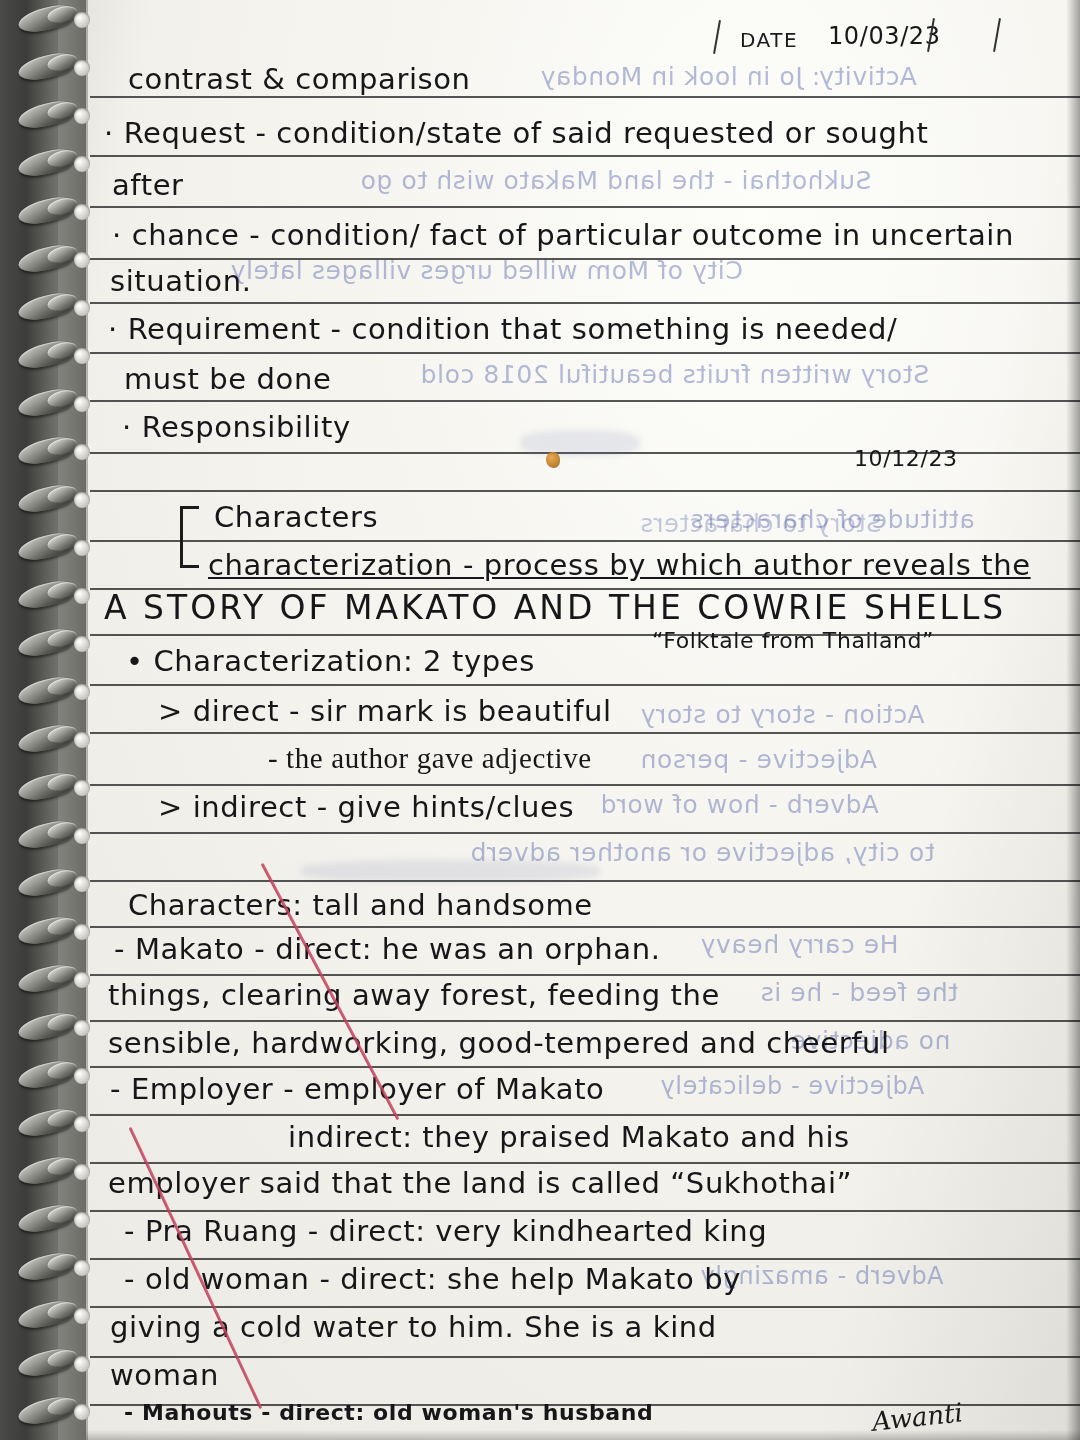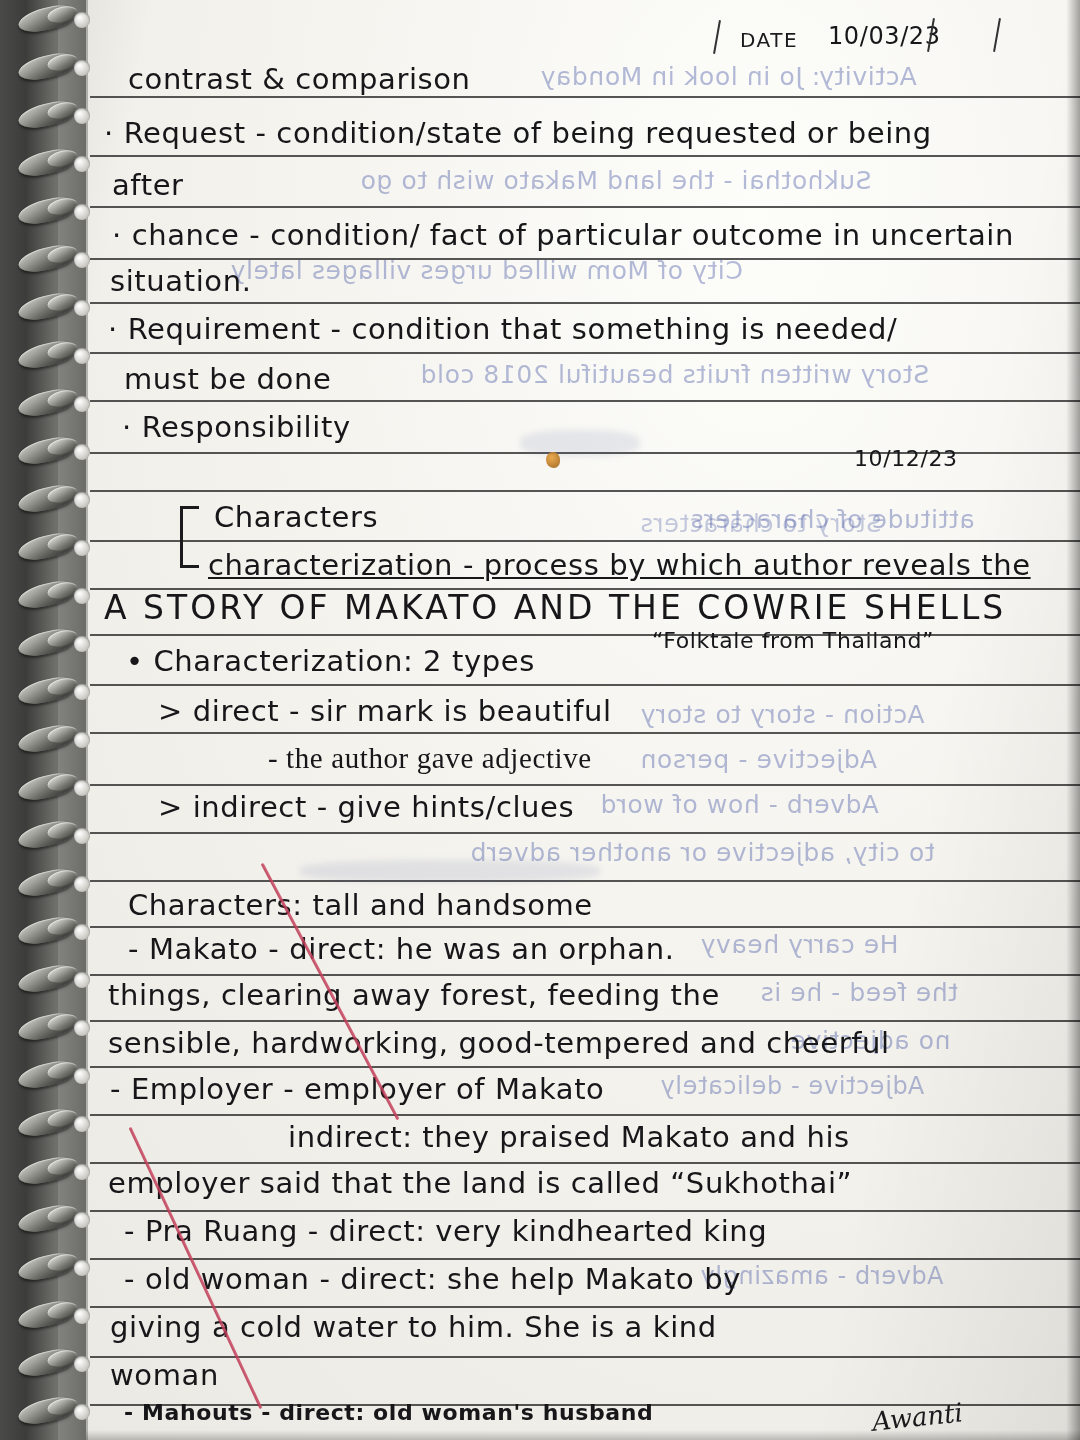--- a/index.html
+++ b/index.html
@@ -244,21 +244,21 @@
 
   <div class="ink">
 
     <div class="date-label" style="left:740px; top:28px;">DATE</div>
     <div class="hw front" style="left:828px; top:22px; font-size:24px;">10/03/23</div>
     <div class="date-tick" style="left:716px; top:20px; transform: rotate(10deg);"></div>
     <div class="date-tick" style="left:930px; top:18px; transform: rotate(10deg);"></div>
     <div class="date-tick" style="left:996px; top:18px; transform: rotate(10deg);"></div>
 
     <div class="hw front" style="left:128px; top:62px; font-size:29px;">contrast &amp; comparison</div>
-    <div class="hw front" style="left:104px; top:116px; font-size:29px;">· Request - condition/state of being requested or being</div>
+    <div class="hw front" style="left:104px; top:116px; font-size:29px;">· Request - condition/state of said requested or sought</div>
     <div class="hw front" style="left:112px; top:168px; font-size:29px;">after</div>
     <div class="hw front" style="left:112px; top:218px; font-size:29px;">· chance - condition/ fact of particular outcome in uncertain</div>
     <div class="hw front" style="left:110px; top:264px; font-size:29px;">situation.</div>
     <div class="hw front" style="left:108px; top:312px; font-size:29px;">· Requirement - condition that something is needed/</div>
     <div class="hw front" style="left:124px; top:362px; font-size:29px;">must be done</div>
     <div class="hw front" style="left:122px; top:410px; font-size:29px;">· Responsibility</div>
 
     <div class="blob" style="left:546px; top:452px;"></div>
 
     <div class="hw front" style="left:854px; top:446px; font-size:22px;">10/12/23</div>
@@ -270,21 +270,21 @@
     <div class="hw front cap" style="left:104px; top:588px; font-size:33px;">A STORY OF MAKATO AND THE COWRIE SHELLS</div>
 
     <div class="hw front" style="left:126px; top:644px; font-size:29px;">• Characterization: 2 types</div>
     <div class="hw front" style="left:652px; top:628px; font-size:22px;">“Folktale from Thailand”</div>
 
     <div class="hw front" style="left:158px; top:694px; font-size:29px;">&gt; direct - sir mark is beautiful</div>
     <div class="hw front" style="left:268px; top:742px; font-size:29px;font-family:Liberation Serif, serif;">- the author gave adjective</div>
     <div class="hw front" style="left:158px; top:790px; font-size:29px;">&gt; indirect - give hints/clues</div>
 
     <div class="hw front" style="left:128px; top:888px; font-size:29px;">Characters: tall and handsome</div>
-    <div class="hw front" style="left:114px; top:932px; font-size:29px;margin-left:14px;">- Makato - direct: he was an orphan.</div>
+    <div class="hw front" style="left:114px; top:932px; font-size:29px;">- Makato - direct: he was an orphan.</div>
     <div class="hw front" style="left:108px; top:978px; font-size:29px;">things, clearing away forest, feeding the</div>
     <div class="hw front" style="left:108px; top:1026px; font-size:29px;">sensible, hardworking, good-tempered and cheerful</div>
     <div class="hw front" style="left:110px; top:1072px; font-size:29px;">- Employer - employer of Makato</div>
     <div class="hw front" style="left:288px; top:1120px; font-size:29px;">indirect: they praised Makato and his</div>
     <div class="hw front" style="left:108px; top:1166px; font-size:29px;">employer said that the land is called “Sukhothai”</div>
     <div class="hw front" style="left:124px; top:1214px; font-size:29px;">- Pra Ruang - direct: very kindhearted king</div>
     <div class="hw front" style="left:110px; top:1310px; font-size:29px;">giving a cold water to him. She is a kind</div>
     <div class="hw front" style="left:124px; top:1262px; font-size:29px;">- old woman - direct: she help Makato by</div>
     <div class="hw front" style="left:110px; top:1358px; font-size:29px;">woman</div>
     <div class="hw front" style="left:124px; top:1400px; font-size:22px;font-weight:bold;">- Mahouts - direct: old woman's husband</div>

